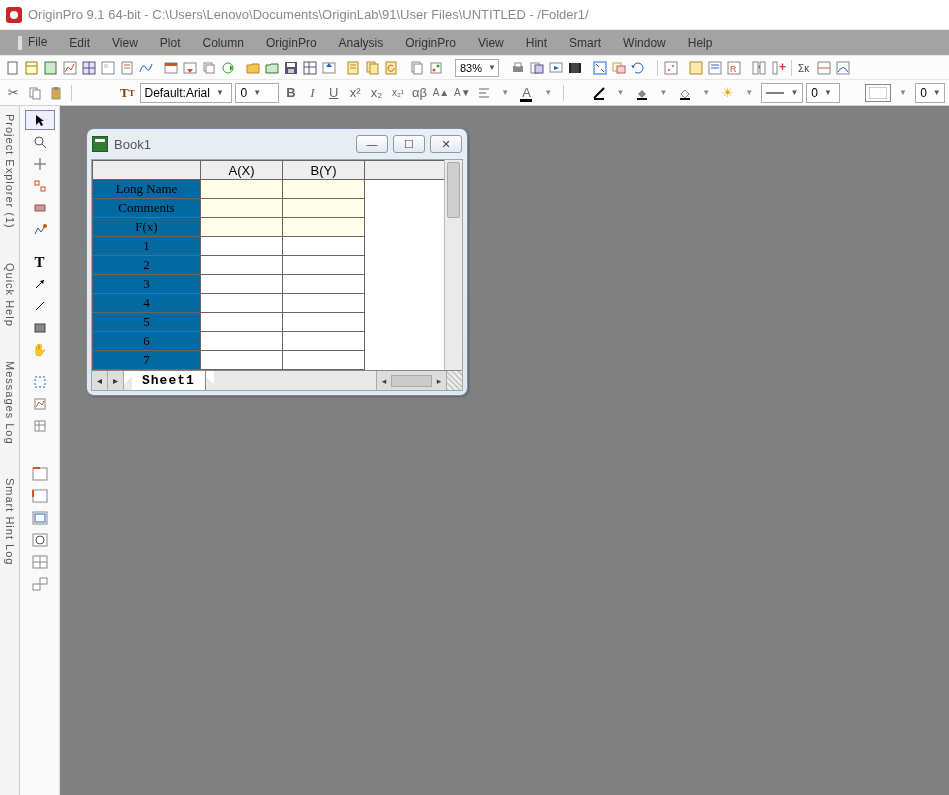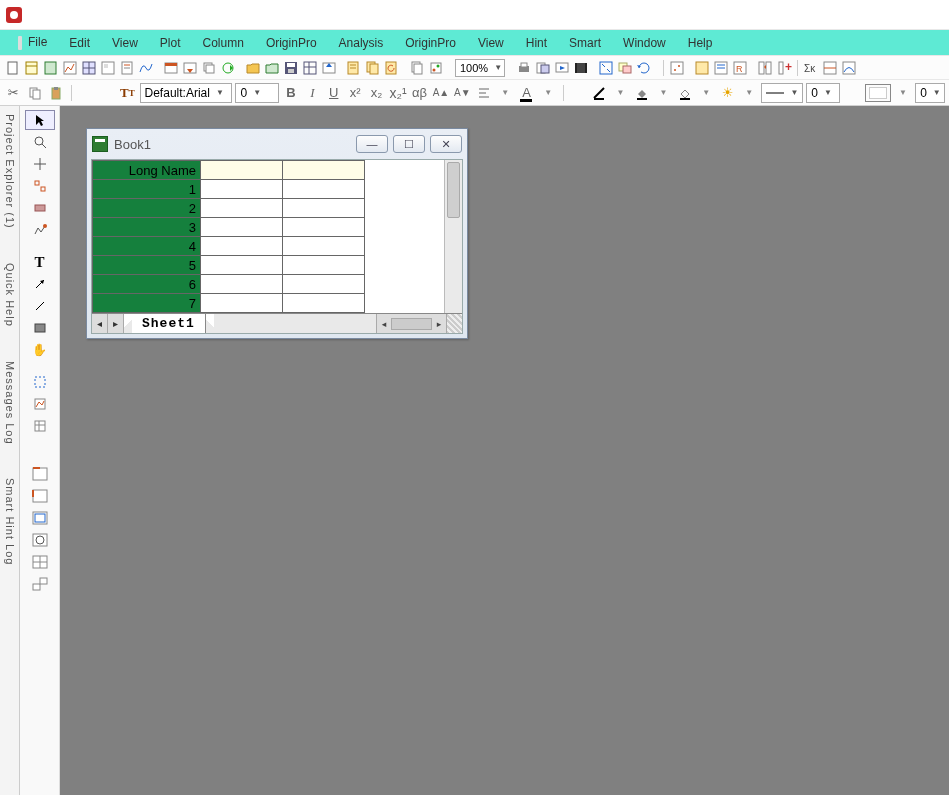--- a/index.html
+++ b/index.html
@@ -1,20 +1,20 @@
 <!DOCTYPE html>
 <html><head>
 <meta charset="utf-8">
 <style>
 * { box-sizing: border-box; margin: 0; padding: 0; }
 body { font-family: "Segoe UI", Tahoma, sans-serif; font-size: 12px; background: #fff; width: 949px; height: 795px; overflow: hidden; position: relative; }
 .titlebar { height: 30px; background: #fff; display: flex; align-items: center; padding: 0 6px; color: #8a8a8a; font-size: 13px; border-bottom: 1px solid #e8e8e8; }
 .titlebar .app-icon { width: 16px; height: 16px; background: #c62828; border-radius: 3px; margin-right: 6px; display: inline-block; position: relative; }
 .titlebar .app-icon::after { content: ''; position: absolute; width: 8px; height: 8px; background: #fff; border-radius: 50%; top: 4px; left: 4px; }
-.menubar { height: 26px; display: flex; align-items: center; padding: 2px 8px; gap: 2px; background: #5eead4; border-bottom: 1px solid #e8e8e8; }
+.menubar { height: 26px; display: flex; align-items: center; padding: 2px 8px; gap: 2px; background: #a3a3a3; border-bottom: 1px solid #e8e8e8; }
 .menubar .menu-item { padding: 3px 10px; color: #333; cursor: default; }
 .menubar .menu-item.first::before { content: ''; display:inline-block; width:4px; height:14px; background:#ddd; margin-right:6px; vertical-align:middle; border-radius:1px;}
 .toolbar-row { height: 24px; display: flex; align-items: center; padding: 1px 4px; gap: 1px; background: #fcfcfc; border-bottom: 1px solid #e8e8e8; }
 .tb-btn { width: 18px; height: 18px; display: flex; align-items: center; justify-content: center; cursor: pointer; position: relative; }
 .tb-btn svg { width: 16px; height: 16px; }
 .tb-sep { width: 5px; height: 18px; display: inline-block; }
 .tb-sep2 { width: 1px; height: 16px; background: #ccc; margin: 0 3px; }
 .zoom-box { display: flex; align-items: center; border: 1px solid #aaa; height: 18px; background: #fff; padding: 0 2px 0 4px; font-size: 11px; margin: 0 3px; }
 .zoom-box .caret { margin-left: 6px; font-size: 8px; color: #555; }
 .font-row { height: 26px; display: flex; align-items: center; padding: 1px 4px; gap: 3px; background: #fcfcfc; border-bottom: 1px solid #d0d0d0; }
@@ -24,52 +24,53 @@
 .small-sel { width:46px; }
 .color-swatch { width:28px; height:18px; border:1px solid #888; display:flex; align-items:center; justify-content:center; }
 .color-swatch .fill{ width:18px; height:12px; }
 .main-area { position: absolute; left: 0; right: 0; top: 106px; bottom: 0; display: flex; }
 .left-dock { width: 20px; background: #f4f4f4; border-right: 1px solid #ccc; display: flex; flex-direction: column; align-items: center; padding-top: 4px; gap: 26px; }
 .dock-label { writing-mode: vertical-rl; color: #555; font-size: 11px; letter-spacing: 1px; padding: 4px 0; cursor:pointer; }
 .toolstrip { width: 40px; background: #f9f9f9; border-right: 1px solid #ddd; display: flex; flex-direction: column; align-items: center; padding: 4px 0; gap: 2px; }
 .toolstrip .tool { width: 30px; height: 20px; display:flex; align-items:center; justify-content:center; cursor:pointer; }
 .toolstrip .sep { height: 8px; }
 .workspace { flex: 1; background: #808080; position: relative; }
-.mdi-win { position: absolute; left: 26px; top: 22px; width: 382px; background: linear-gradient(#e9eef5,#dfe7f0); border: 1px solid #7a8aa0; border-radius: 0; box-shadow: 1px 1px 2px rgba(0,0,0,.25); }
+.mdi-win { position: absolute; left: 26px; top: 22px; width: 382px; background: linear-gradient(#e9eef5,#dfe7f0); border: 1px solid #7a8aa0; border-radius: 8px; box-shadow: 1px 1px 2px rgba(0,0,0,.25); }
 .mdi-title { height: 30px; display: flex; align-items: center; padding: 0 5px; }
 .mdi-title .wicon { width: 16px; height: 16px; background: #2e7d32; border:1px solid #1b5e20; margin-right: 6px; position:relative;}
 .mdi-title .wicon::after{content:'';position:absolute;left:2px;top:2px;width:10px;height:3px;background:#fff;}
 .mdi-title .wtitle { flex: 1; color: #555; font-size: 13px; }
 .mdi-title .wbtn { width: 32px; height: 18px; border: 1px solid #8a99ad; border-radius: 3px; background: linear-gradient(#fdfdfd,#e3e9f1); margin-left: 5px; display:flex; align-items:center; justify-content:center; color:#445; font-size:11px; cursor:pointer;}
 .mdi-body { background: #fff; margin: 0 4px 4px 4px; border: 1px solid #9aa; }
 .sheet-wrap { display: flex; }
 .sheet-grid { flex: 1; }
 .sheet-grid table { border-collapse: collapse; width: 100%; table-layout: fixed; }
 .sheet-grid th, .sheet-grid td { border: 1px solid #666; height: 19px; font-size: 13px; font-weight: normal; text-align: center; padding: 0 4px; }
-.sheet-grid .rowhdr { text-align: right; background: #15803d; width: 108px; }
+.sheet-grid .rowhdr { text-align: center; background: #0369a1; width: 108px; font-family: Liberation Serif, serif; }
 .sheet-grid .colhdr { background: #eee; }
 .sheet-grid .corner { background: #eee; }
 .sheet-grid .meta td:not(.rowhdr){ background:#fffde7; }
 .vscroll { width: 18px; background: #eaeaea; border-left: 1px solid #bbb; position: relative; }
 .vscroll .thumb { position: absolute; left: 2px; right: 2px; top: 2px; height: 56px; background: #cfcfcf; border: 1px solid #aaa; border-radius: 2px; }
 .sheet-tabs { height: 20px; display: flex; align-items: stretch; border-top: 1px solid #888; background: #e9e9e9; font-size: 13px; }
 .sheet-tabs .navbtn { width: 16px; display:flex; align-items:center; justify-content:center; border-right:1px solid #aaa; background:#ddd; color:#333; cursor:pointer; font-size:10px;}
 .sheet-tabs .tab { padding: 0 10px; background: #fff; border-right: 1px solid #888; display:flex; align-items:center; font-family: "Courier New", monospace; font-weight:bold; letter-spacing:1px;}
 .sheet-tabs .slash{ width:8px; background:linear-gradient(135deg,#fff 49%, #888 50%, #e9e9e9 51%); }
 .sheet-tabs .spacer{ flex:1; }
 .sheet-tabs .hscroll{ width:70px; background:#ddd; display:flex; align-items:center; border-left:1px solid #aaa;}
 .sheet-tabs .hscroll .hbtn{width:14px;text-align:center;font-size:9px;color:#444;}
 .sheet-tabs .hscroll .htrack{flex:1;height:12px;background:#ccc;border:1px solid #aaa;}
 .sheet-tabs .grip{ width:16px; background:repeating-linear-gradient(45deg,#ccc,#ccc 2px,#eee 2px,#eee 4px); border-left:1px solid #aaa;}
 </style>
 </head>
 <body>
 
 <div class="titlebar">
   <span class="app-icon"></span>
+  <span>OriginPro 9.1 64-bit - C:\Users\Lenovo\Documents\OriginLab\91\User Files\UNTITLED - /Folder1/</span>
 </div>
 
 <div class="menubar">
   <span class="menu-item first">File</span>
   <span class="menu-item">Edit</span>
   <span class="menu-item">View</span>
   <span class="menu-item">Plot</span>
   <span class="menu-item">Column</span>
   <span class="menu-item">OriginPro</span>
   <span class="menu-item">Analysis</span>
@@ -214,21 +215,21 @@
     </span>
   <span class="tb-btn">
       <svg viewBox="0 0 16 16">
         <rect x="3" y="3" width="10" height="10" fill="#fff" stroke="#888"></rect>
         <circle cx="6" cy="10" r="1.5" fill="#c52"></circle>
         <circle cx="10" cy="6" r="1.5" fill="#2a2"></circle>
       </svg>
     </span>
   <span class="tb-sep"></span>
   <div class="zoom-box">
-      <span>100%</span>
+      <span>83%</span>
       <span class="caret">▼</span>
     </div>
   <span class="tb-sep"></span>
   <span class="tb-btn">
       <svg viewBox="0 0 16 16">
         <rect x="3" y="6" width="10" height="6" fill="#888"></rect>
         <rect x="5" y="3" width="6" height="4" fill="#fff" stroke="#888"></rect>
       </svg>
     </span>
   <span class="tb-btn">
@@ -355,21 +356,21 @@
     </div>
   <div class="font-sel small-sel">
       <span>0</span>
       <span class="caret">▼</span>
     </div>
   <span class="font-btn" style="font-weight:bold;">B</span>
   <span class="font-btn" style="font-style:italic;font-family:serif;">I</span>
   <span class="font-btn" style="text-decoration:underline;">U</span>
   <span class="font-btn">x²</span>
   <span class="font-btn">x₂</span>
-  <span class="font-btn" style="font-size:14px">x₂¹</span>
+  <span class="font-btn" style="font-size:10px">x₂¹</span>
   <span class="font-btn">αβ</span>
   <span class="font-btn" style="font-size:10px">A▲</span>
   <span class="font-btn" style="font-size:10px">A▼</span>
   <span class="font-btn">
       <svg width="14" height="14">
         <line x1="2" y1="3" x2="12" y2="3" stroke="#666"></line>
         <line x1="2" y1="7" x2="9" y2="7" stroke="#666"></line>
         <line x1="2" y1="11" x2="12" y2="11" stroke="#666"></line>
       </svg>
     </span>
@@ -557,22 +558,40 @@
         <div class="sheet-wrap">
           <div class="sheet-grid">
             <table>
               <colgroup>
                   <col style="width:108px">
                   <col style="width:82px">
                   <col style="width:82px">
                   <col>
                 </colgroup>
               <tbody>
+                  <tr>
+                <th class="corner"></th>
+                <th class="colhdr">A(X)</th>
+                <th class="colhdr">B(Y)</th>
+                <th class="colhdr" style="border-right:none"></th>
+              </tr>
               <tr class="meta">
                     <td class="rowhdr">Long Name</td>
+                    <td></td>
+                    <td></td>
+                    <td style="background:#fff;border:none"></td>
+                  </tr>
+              <tr class="meta">
+                    <td class="rowhdr">Comments</td>
+                    <td></td>
+                    <td></td>
+                    <td style="background:#fff;border:none"></td>
+                  </tr>
+              <tr class="meta">
+                    <td class="rowhdr">F(x)</td>
                     <td></td>
                     <td></td>
                     <td style="background:#fff;border:none"></td>
                   </tr>
               <tr>
                     <td class="rowhdr">1</td>
                     <td></td>
                     <td></td>
                     <td style="border:none"></td>
                   </tr>

